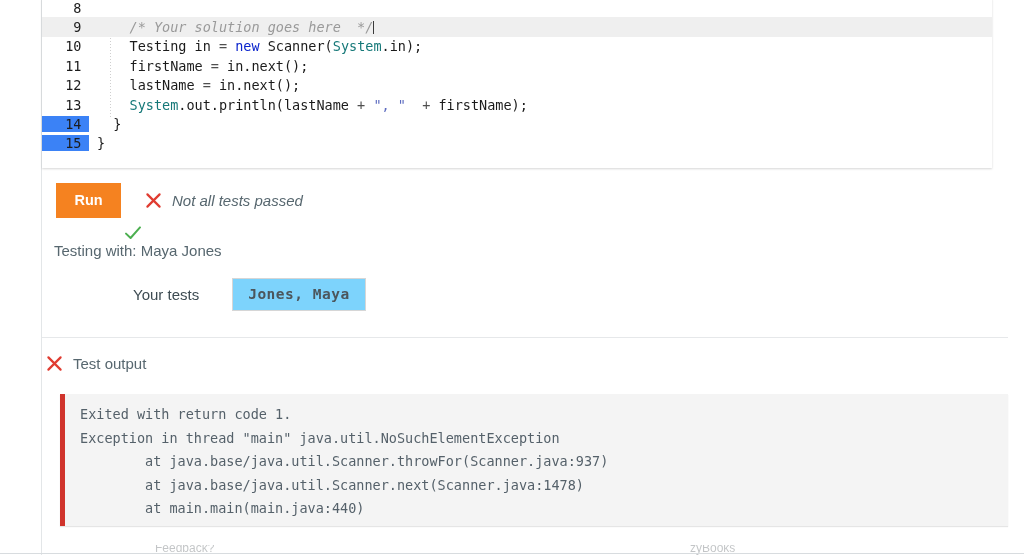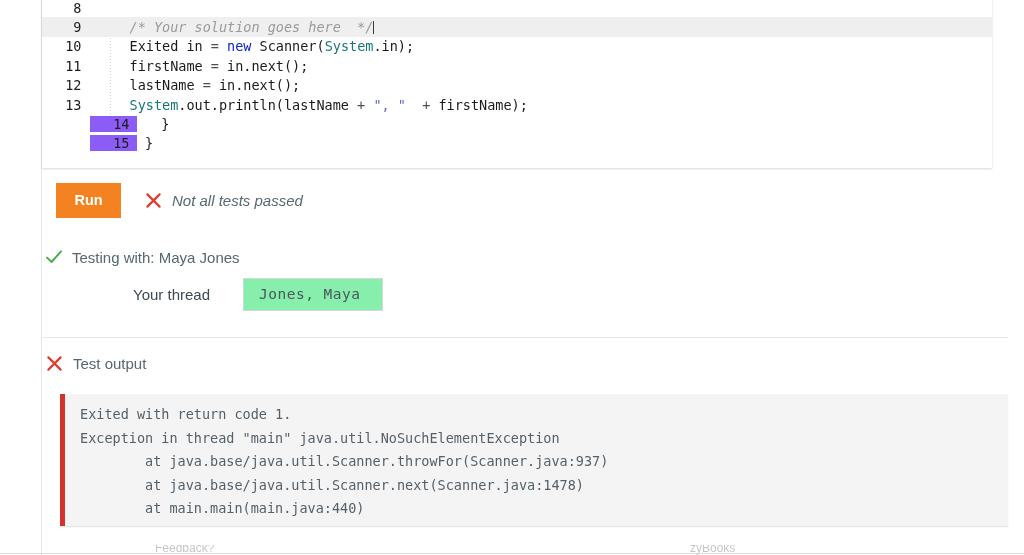--- a/index.html
+++ b/index.html
@@ -85,21 +85,21 @@
     min-width: 47px;
     text-align: right;
     padding-right: 8px;
     box-sizing: border-box;
     color: #1c1c1c;
     font-family: "DejaVu Sans Mono", monospace;
     font-size: 13.5px;
     letter-spacing: -0.3px;
     user-select: none;
   }
-  .gutter.shaded { background: #8b5cf6; margin-left: 48px; }
+  .gutter.shaded { background: #3b82f6; }
   .code-text {
     flex: 1;
     padding-left: 8px;
     color: #1b1b1b;
     position: relative;
   }
   
   #indent-guide {
     position: absolute;
     left: 68px;
@@ -160,48 +160,50 @@
   }
 
   
   .x-mark { display: inline-block; width: 17px; height: 17px; }
   .check-mark { display: inline-block; width: 18px; height: 18px; }
 
   
   #testing-row {
     position: absolute;
     left: 45px;
-    top: 248px;
-    display: flex;
-    align-items: flex-end;
+    top: 224px;
+    display: flex;
+    align-items: center;
+    flex-direction: column;
   }
   #testing-row .status-text { margin-left: 9px; font-size: 15px; }
 
   
   #output-row {
     position: absolute;
     left: 133px;
     top: 278px;
     display: flex;
     align-items: center;
   }
   #output-label {
     font-size: 15px;
     color: #3d4b52;
   }
   #output-value {
     margin-left: 33px;
-    background: #86efac;
+    background: #7dd3fc;
     border: 1px solid #d6d6d6;
-    padding: 7px 21px 8px 15px;
+    padding: 7px 15px 8px 15px;
     font-family: "DejaVu Sans Mono", monospace;
     font-size: 14.5px;
     color: #4c565c;
     letter-spacing: 0.5px;
     white-space: pre;
+    font-weight: bold;
   }
 
   
   #divider {
     position: absolute;
     left: 42px;
     top: 337px;
     width: 966px;
     height: 1px;
     background: #e6e8ea;
@@ -243,21 +245,21 @@
 
 <div id="page">
 
   <div id="left-rule"></div>
 
   <div id="editor">
     <div id="indent-guide"></div>
     <div id="editor-lines">
         <div class="code-line"><div class="gutter">8</div><div class="code-text"><span></span></div></div>
         <div class="code-line active"><div class="gutter">9</div><div class="code-text"><span>    </span><span class="tok-comment">/* Your solution goes here  */</span><span class="caret"></span></div></div>
-        <div class="code-line"><div class="gutter">10</div><div class="code-text"><span>    Exited in </span><span class="tok-op">=</span><span> </span><span class="tok-kw">new</span><span> Scanner(</span><span class="tok-type">System</span><span>.in);</span></div></div>
+        <div class="code-line"><div class="gutter">10</div><div class="code-text"><span>    Testing in </span><span class="tok-op">=</span><span> </span><span class="tok-kw">new</span><span> Scanner(</span><span class="tok-type">System</span><span>.in);</span></div></div>
         <div class="code-line"><div class="gutter">11</div><div class="code-text"><span>    firstName </span><span class="tok-op">=</span><span> in.next();</span></div></div>
         <div class="code-line"><div class="gutter">12</div><div class="code-text"><span>    lastName </span><span class="tok-op">=</span><span> in.next();</span></div></div>
         <div class="code-line"><div class="gutter">13</div><div class="code-text"><span>    </span><span class="tok-type">System</span><span>.out.println(lastName </span><span class="tok-op">+</span><span> </span><span class="tok-str">", "</span><span>  </span><span class="tok-op">+</span><span> firstName);</span></div></div>
         <div class="code-line"><div class="gutter shaded">14</div><div class="code-text"><span>  }</span></div></div>
         <div class="code-line"><div class="gutter shaded">15</div><div class="code-text"><span>}</span></div></div>
       </div>
     <div id="editor-pad"></div>
   </div>
 
   <div id="run-row">
@@ -275,21 +277,21 @@
   <div id="testing-row">
     <span class="check-mark">
       <svg viewBox="0 0 18 18" width="18" height="18" aria-hidden="true">
         <path d="M2,9.6 L6.6,14 L16,3.4" stroke="#4caf50" stroke-width="2" stroke-linecap="round" stroke-linejoin="round" fill="none"></path>
       </svg>
     </span>
     <span class="status-text">Testing with: Maya Jones</span>
   </div>
 
   <div id="output-row">
-    <span id="output-label">Your thread</span>
+    <span id="output-label">Your tests</span>
     <span id="output-value">Jones, Maya</span>
   </div>
 
   <div id="divider"></div>
 
   <div id="aborted-row">
     <span class="x-mark">
       <svg viewBox="0 0 17 17" width="17" height="17" aria-hidden="true">
         <path d="M2.4,2.4 L14.6,14.6 M14.6,2.4 L2.4,14.6" stroke="#e03c31" stroke-width="2.2" stroke-linecap="round" fill="none"></path>
       </svg>

